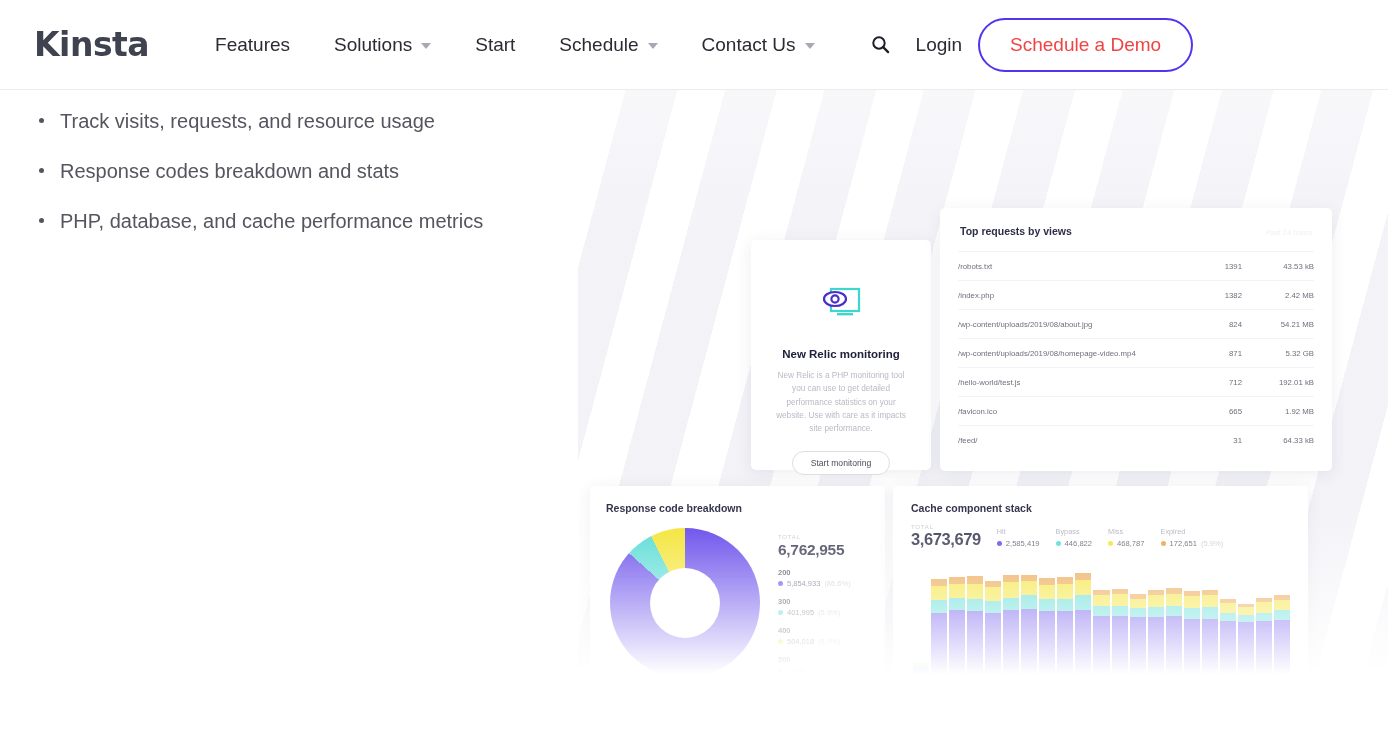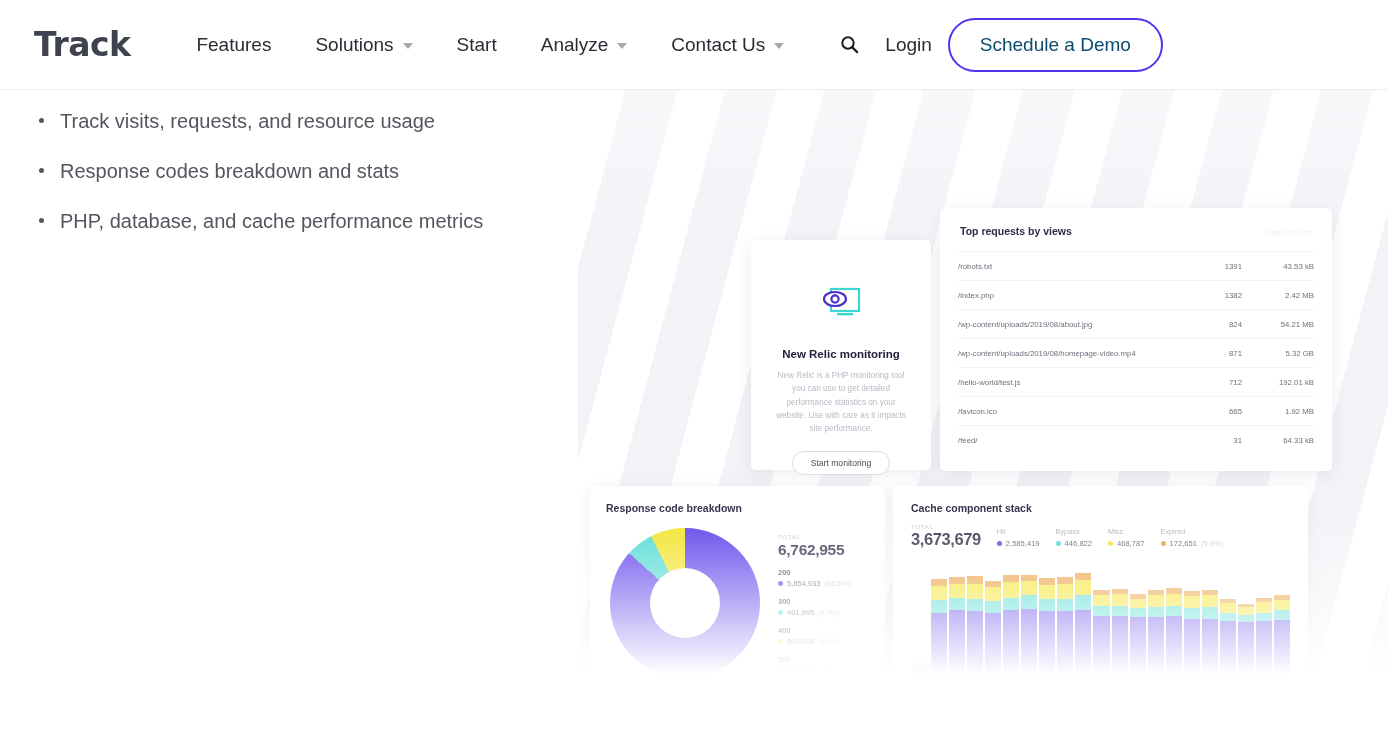--- a/index.html
+++ b/index.html
@@ -62,21 +62,21 @@
   }
   .login-link {
     font-size: 19px;
     color: #2b2b33;
     padding: 0 16px 0 6px;
     cursor: pointer;
     white-space: nowrap;
   }
   .demo-btn {
     border: 2px solid #5333ed;
-    color: #0c4a6e;
+    color: #ef4444;
     border-radius: 40px;
     font-size: 19px;
     padding: 14px 30px;
     background: #fff;
     cursor: pointer;
     white-space: nowrap;
     font-family: "Liberation Sans", sans-serif;
   }
 
   
@@ -270,35 +270,35 @@
     margin-top: 12px;
     padding-left: 2px;
   }
   .bar { flex: 1; display: flex; flex-direction: column; justify-content: flex-end; height: 100%; }
   .seg { width: 100%; }
 </style>
 </head>
 <body>
 
 <div class="nav">
-  <div class="logo">Track</div>
+  <div class="logo">Kinsta</div>
 
   <div class="nav-links">
     <div class="nav-link">
       <span>Features</span>
     </div>
     <div class="nav-link">
       <span>Solutions</span>
       <i class="caret"></i>
     </div>
     <div class="nav-link">
       <span>Start</span>
     </div>
     <div class="nav-link">
-      <span>Analyze</span>
+      <span>Schedule</span>
       <i class="caret"></i>
     </div>
     <div class="nav-link">
       <span>Contact Us</span>
       <i class="caret"></i>
     </div>
   </div>
 
   <div class="nav-right">
     <div class="search-btn">

